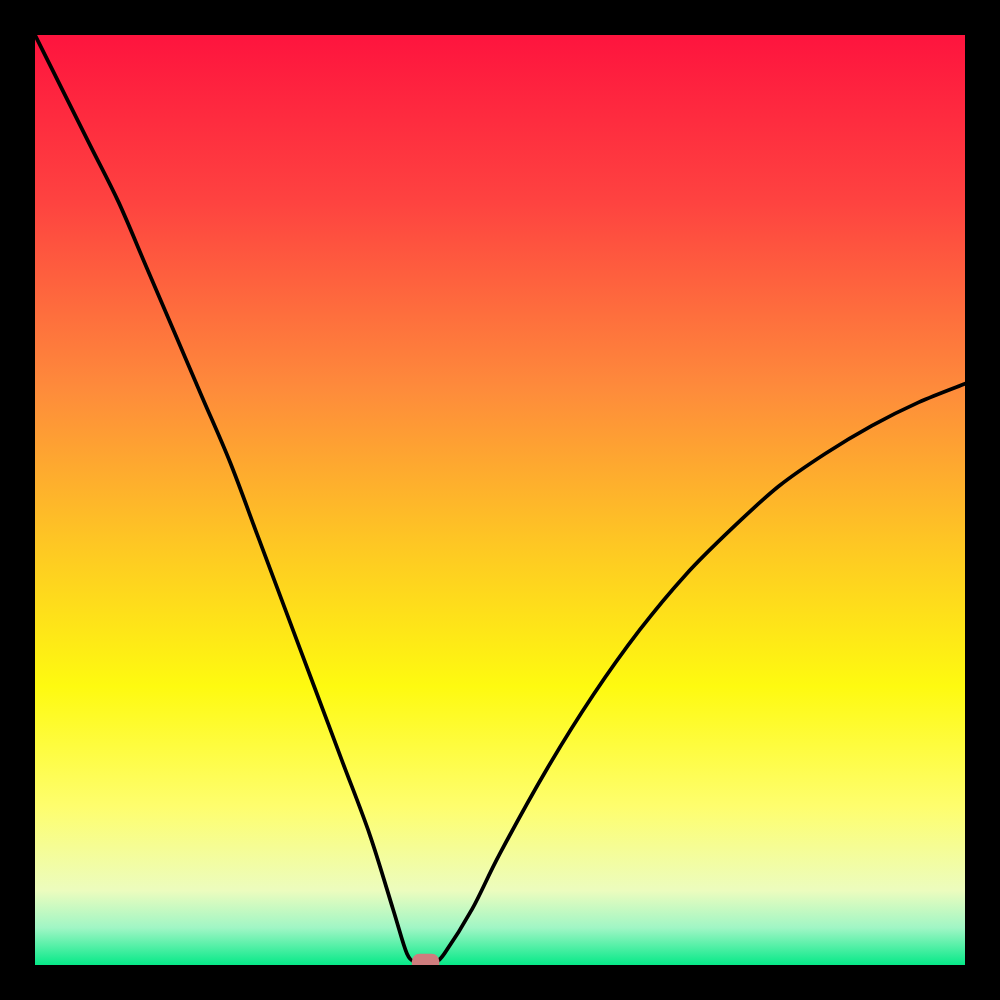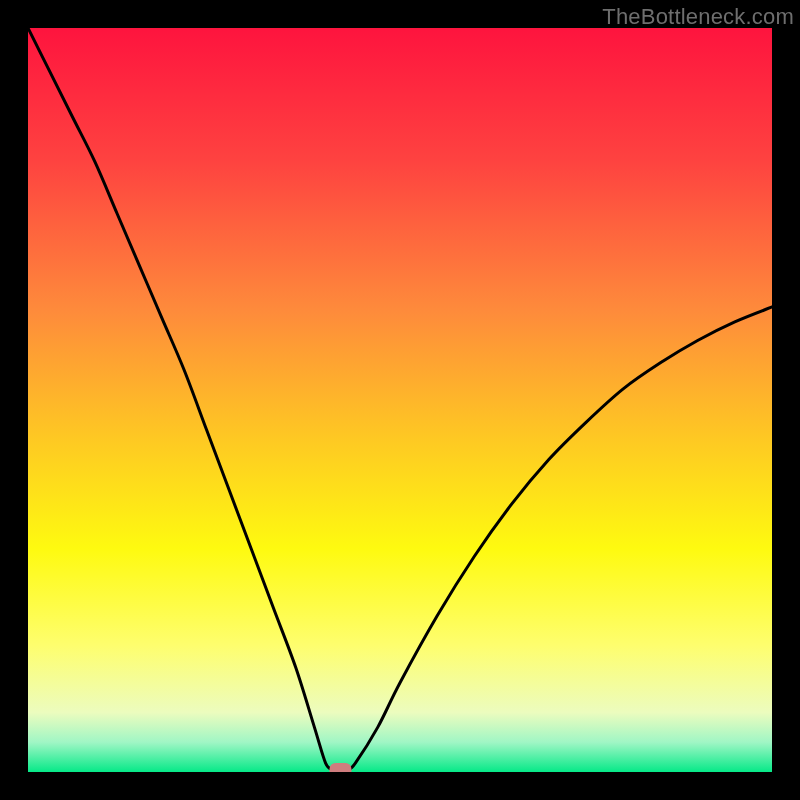--- a/index.html
+++ b/index.html
@@ -74,14 +74,13 @@
       <rect x="0" y="0" width="744" height="744" fill="url(#bg)"></rect>
     </svg>
 
     <svg class="curve-svg" viewBox="0 0 744 744" preserveAspectRatio="none">
       <path id="curve-path" fill="none" stroke="#000" stroke-width="3" stroke-linejoin="round" stroke-linecap="round" d="M 0.00 0.00 C 3.72 7.44, 14.88 29.76, 22.32 44.64 C 29.76 59.52, 37.20 74.40, 44.64 89.28 C 52.08 104.16, 59.52 117.80, 66.96 133.92 C 74.40 150.04, 81.84 168.64, 89.28 186.00 C 96.72 203.36, 104.16 220.72, 111.60 238.08 C 119.04 255.44, 126.48 272.80, 133.92 290.16 C 141.36 307.52, 148.80 323.64, 156.24 342.24 C 163.68 360.84, 171.12 381.92, 178.56 401.76 C 186.00 421.60, 193.44 441.44, 200.88 461.28 C 208.32 481.12, 215.76 500.96, 223.20 520.80 C 230.64 540.64, 238.08 560.48, 245.52 580.32 C 252.96 600.16, 261.02 620.00, 267.84 639.84 C 274.66 659.68, 281.48 683.49, 286.44 699.36 C 291.40 715.23, 294.50 728.00, 297.60 735.07 C 300.70 742.14, 302.56 740.28, 305.04 741.77 C 307.52 743.26, 310.00 744.00, 312.48 744.00 C 314.96 744.00, 317.44 743.26, 319.92 741.77 C 322.40 740.28, 322.40 742.14, 327.36 735.07 C 332.32 728.00, 342.24 712.75, 349.68 699.36 C 357.12 685.97, 362.08 673.32, 372.00 654.72 C 381.92 636.12, 396.80 608.84, 409.20 587.76 C 421.60 566.68, 434.00 546.84, 446.40 528.24 C 458.80 509.64, 471.20 492.28, 483.60 476.16 C 496.00 460.04, 508.40 445.16, 520.80 431.52 C 533.20 417.88, 545.60 406.10, 558.00 394.32 C 570.40 382.54, 582.80 370.76, 595.20 360.84 C 607.60 350.92, 620.00 342.86, 632.40 334.80 C 644.80 326.74, 657.20 319.30, 669.60 312.48 C 682.00 305.66, 694.40 299.46, 706.80 293.88 C 719.20 288.30, 737.80 281.48, 744.00 279.00"></path>
       <rect id="marker-rect" rx="6" ry="6" fill="#cf7d7e" x="301.48" y="735.00" width="22" height="14"></rect>
     </svg>
 
   </div>
 
-  <div class="watermark">TheBottleneck.com</div>
 </div>
 
 </body></html>

